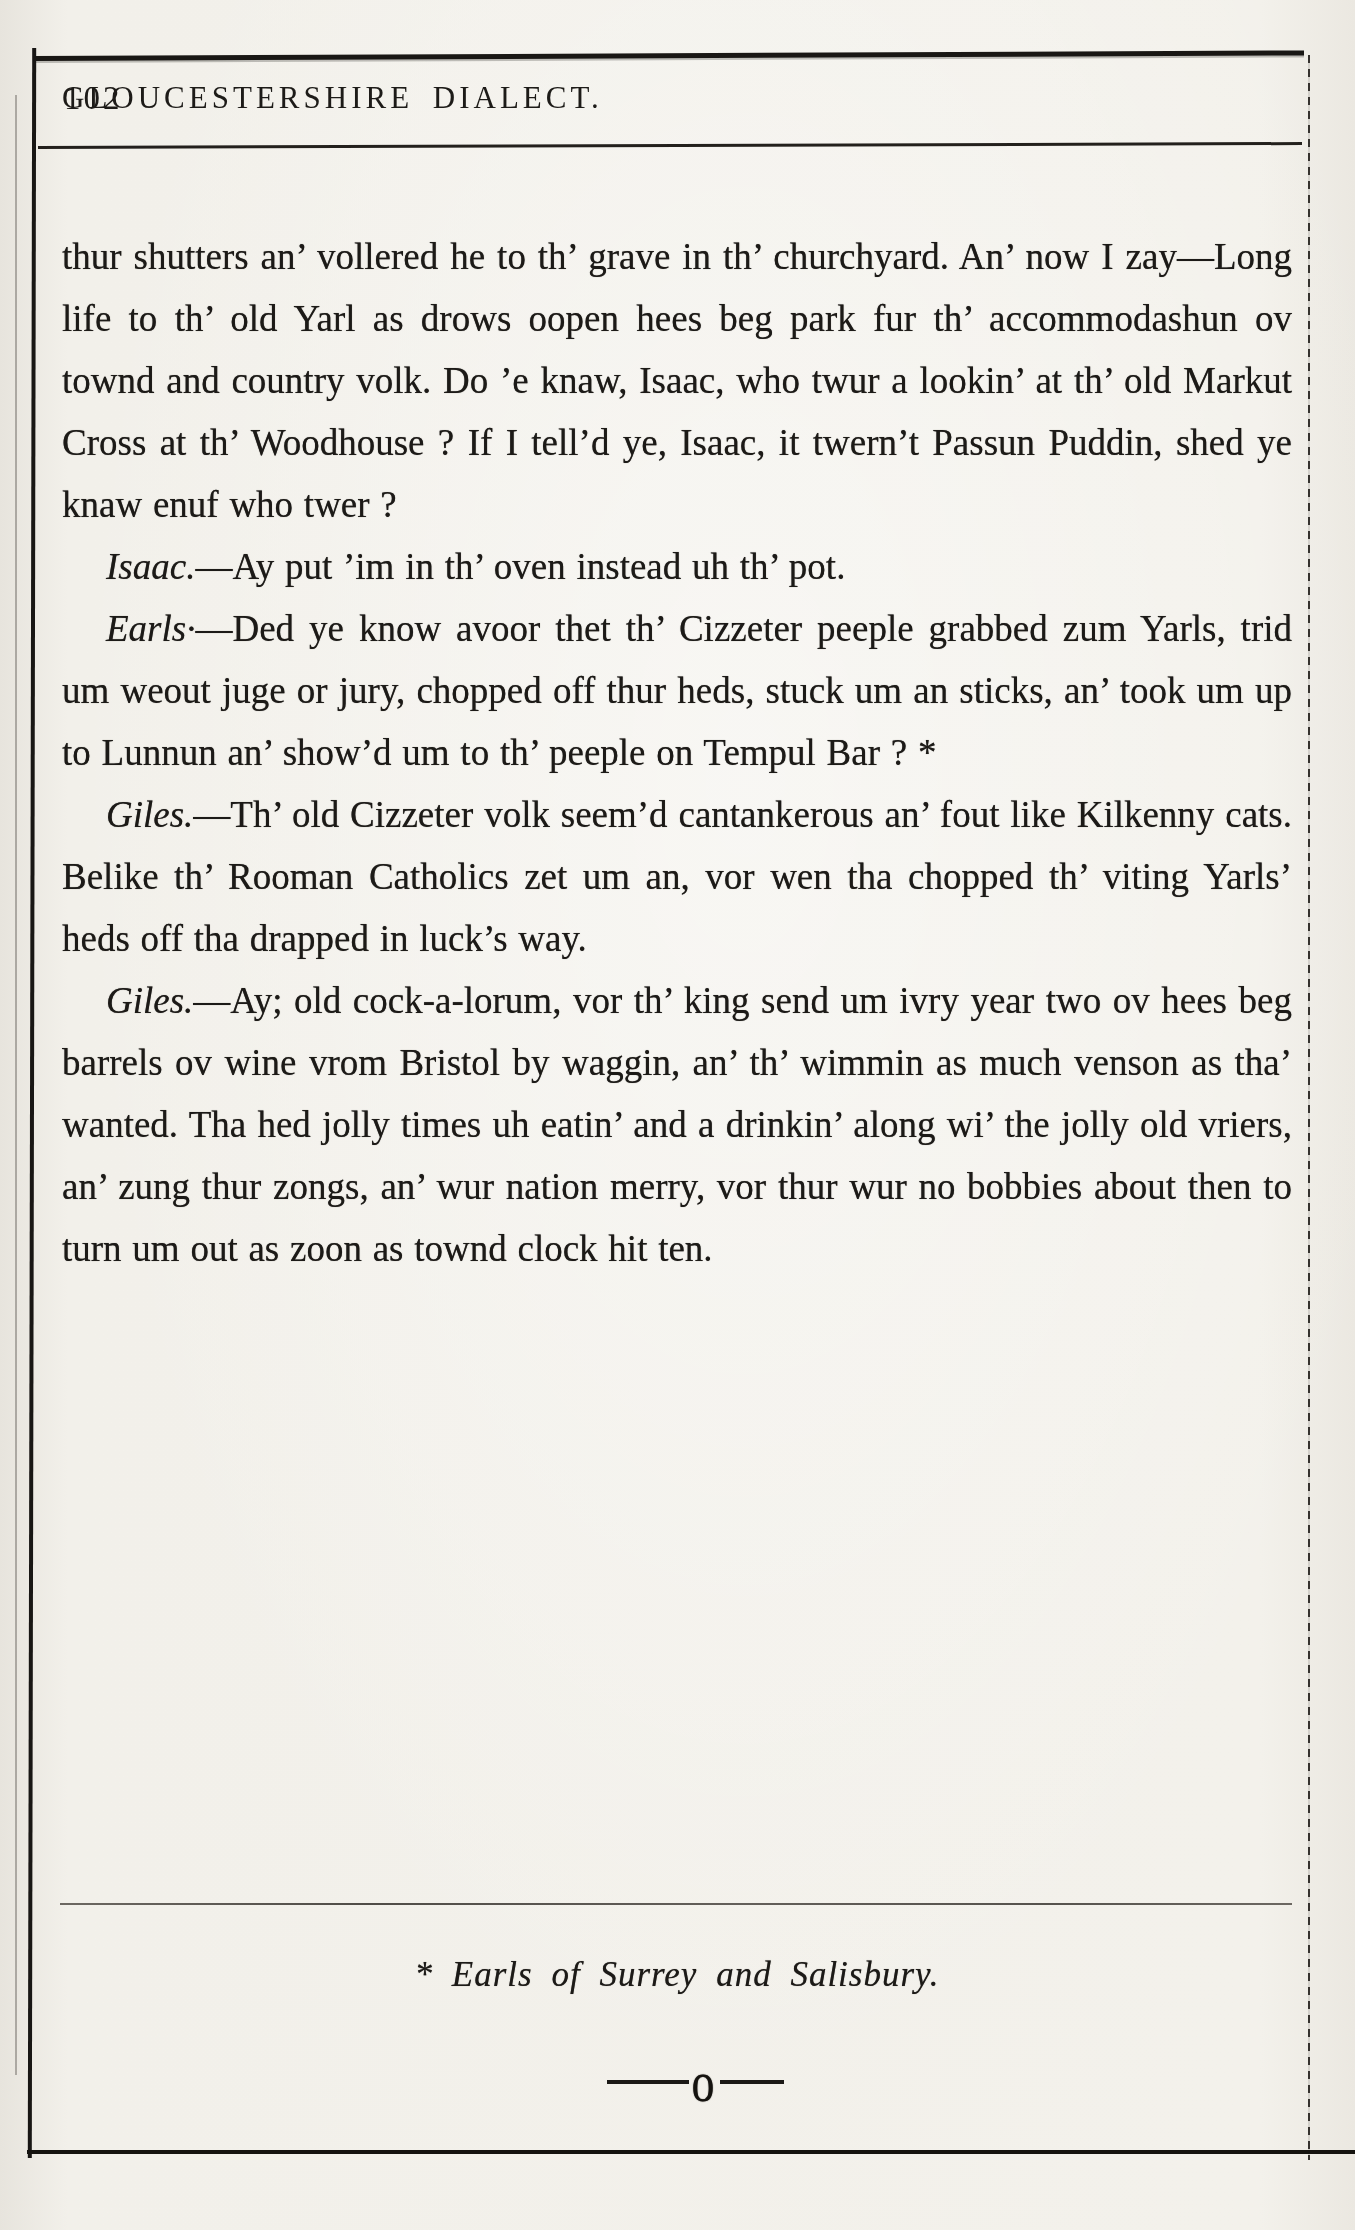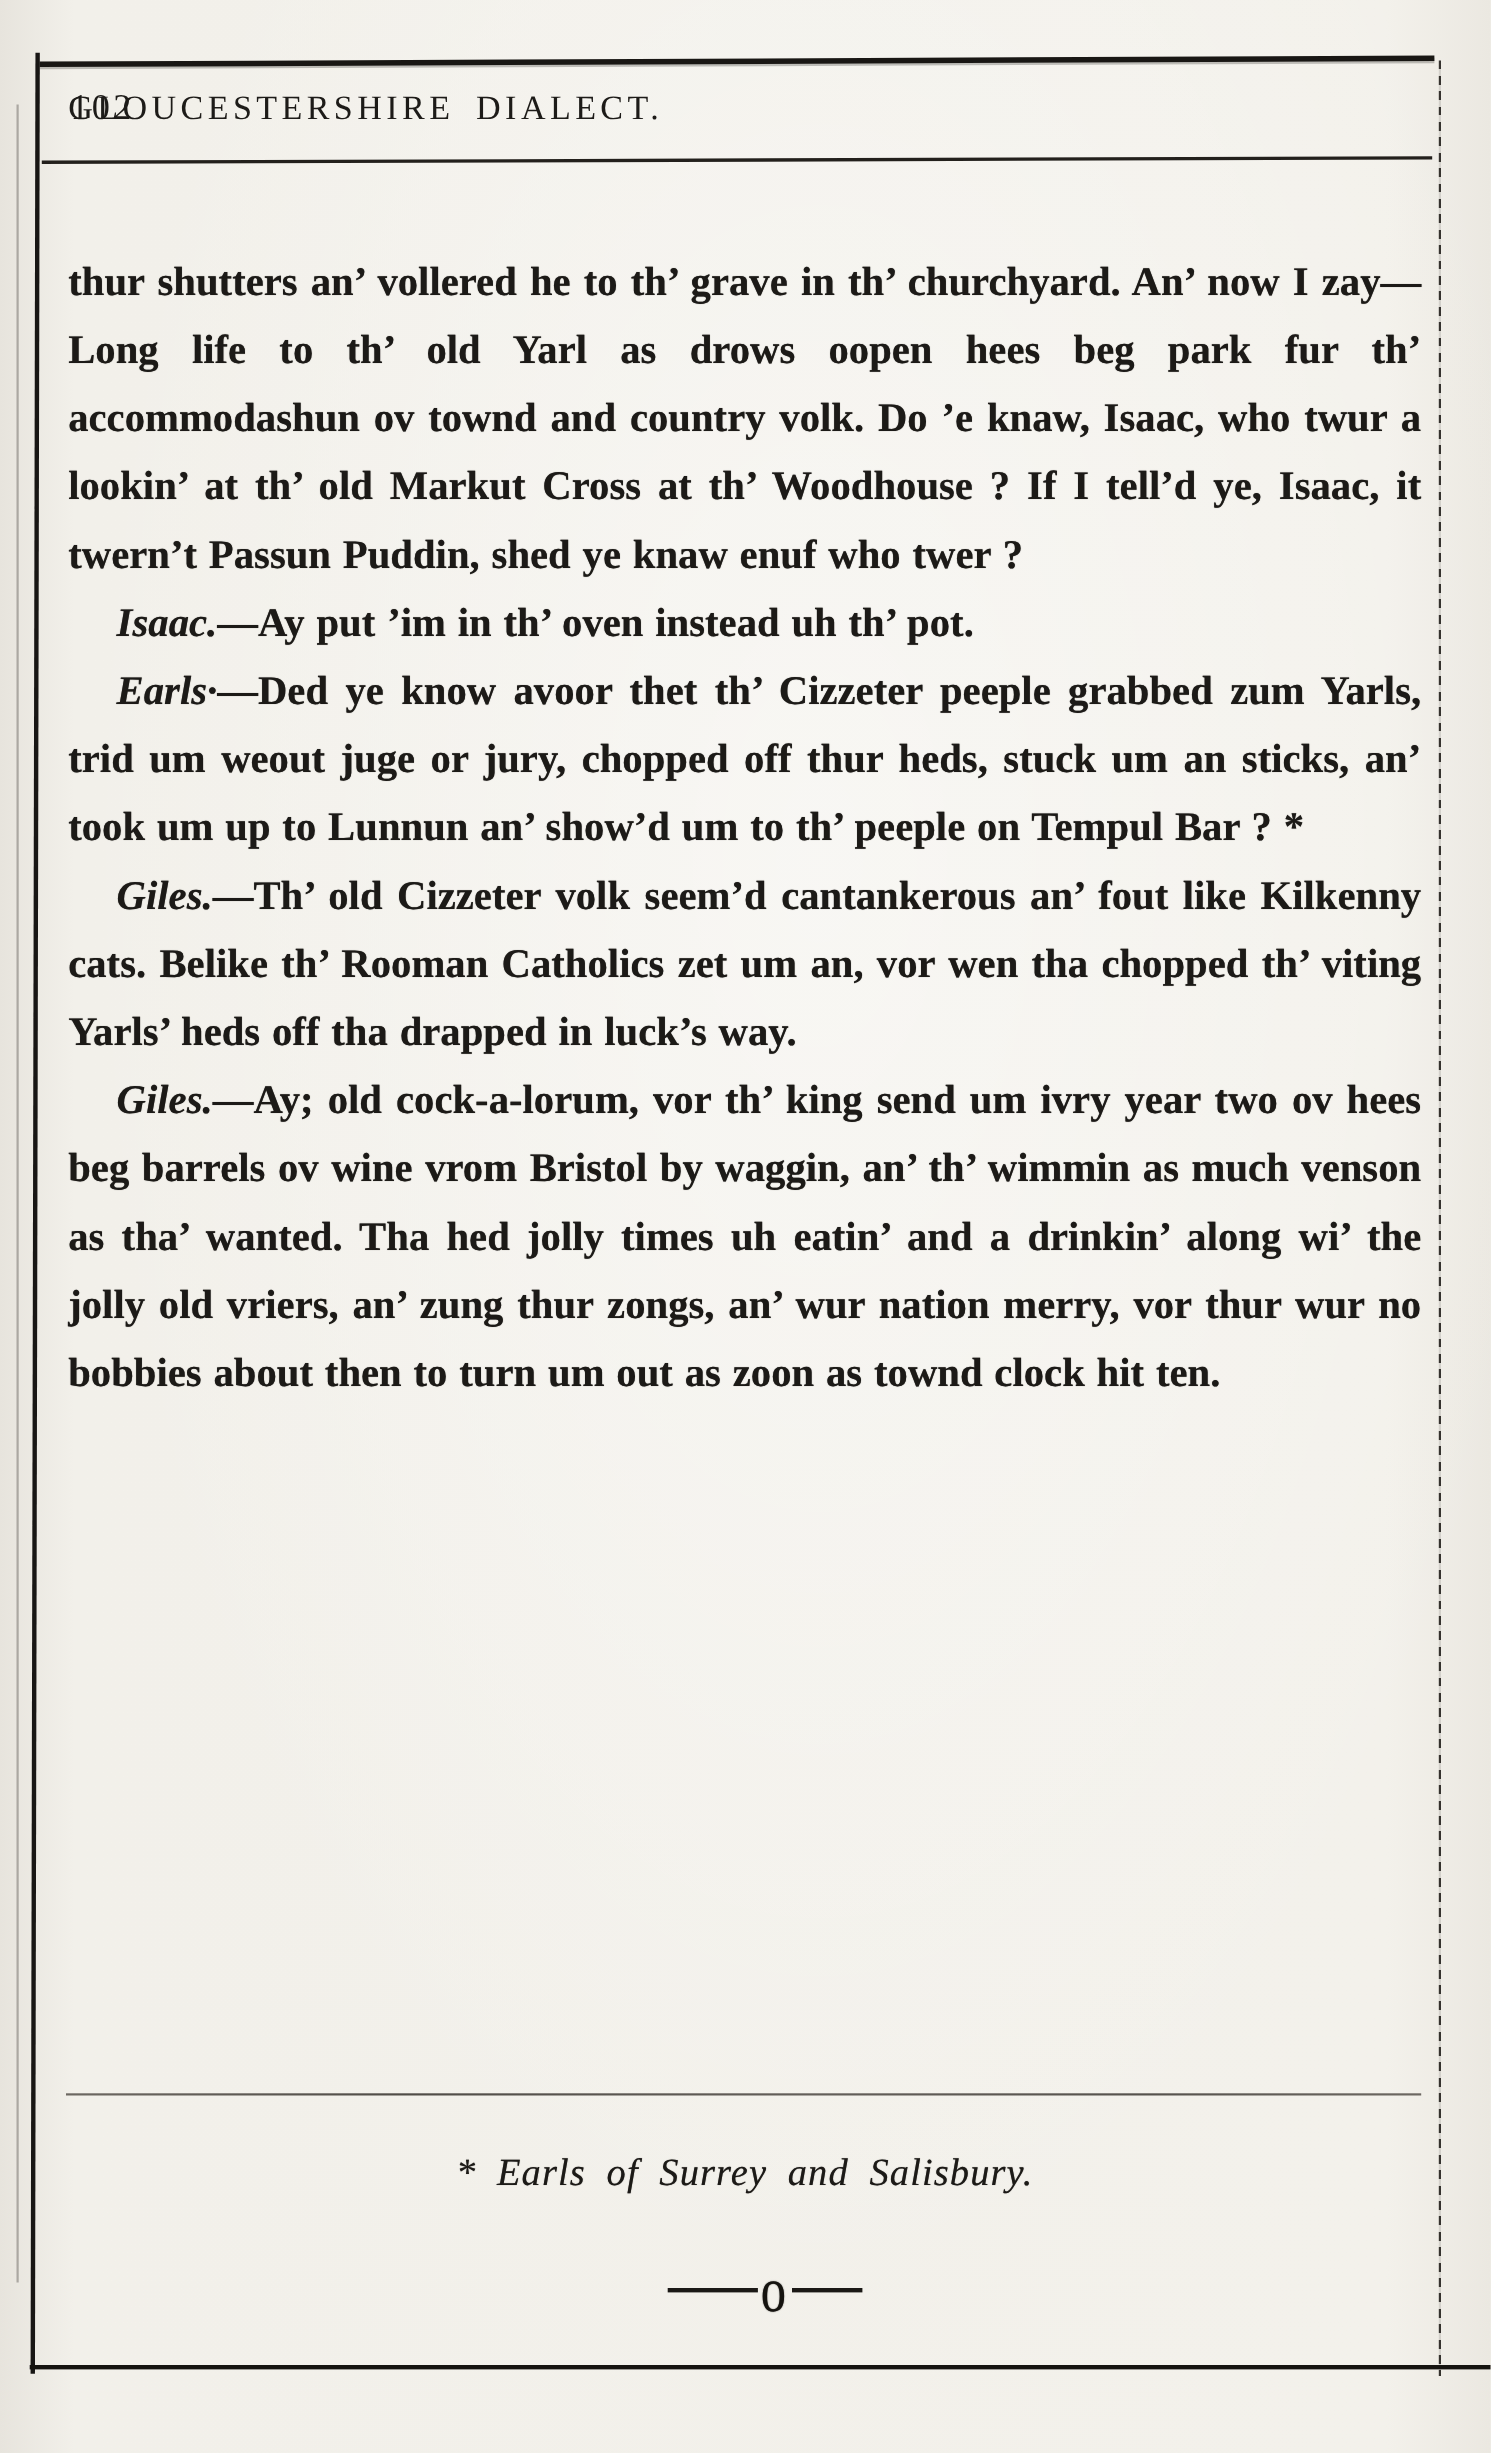--- a/index.html
+++ b/index.html
@@ -91,21 +91,20 @@
   }
 
   
   .body {
     position: absolute;
     left: 62px; top: 226px;
     width: 1230px;
     font-size: 37px;
     line-height: 62px;
     text-shadow: 0 0 0.7px rgba(28,26,23,0.75);
-    font-weight: bold;
   }
   .para {
     margin: 0;
     text-align: justify;
     word-spacing: 1.5px;
   }
   .para.indent { text-indent: 44px; }
   .speaker { font-style: italic; }
 
   

